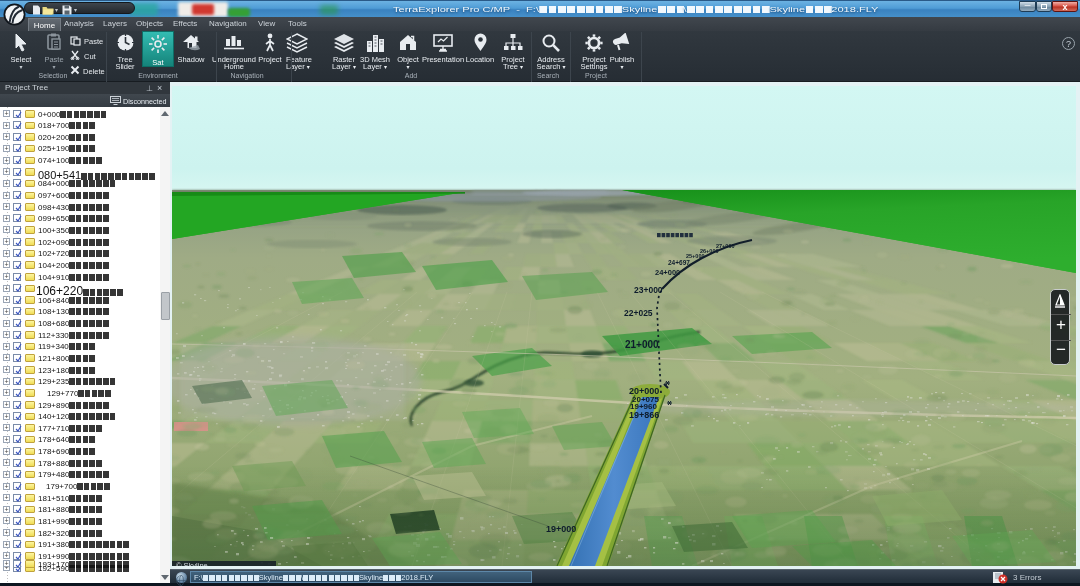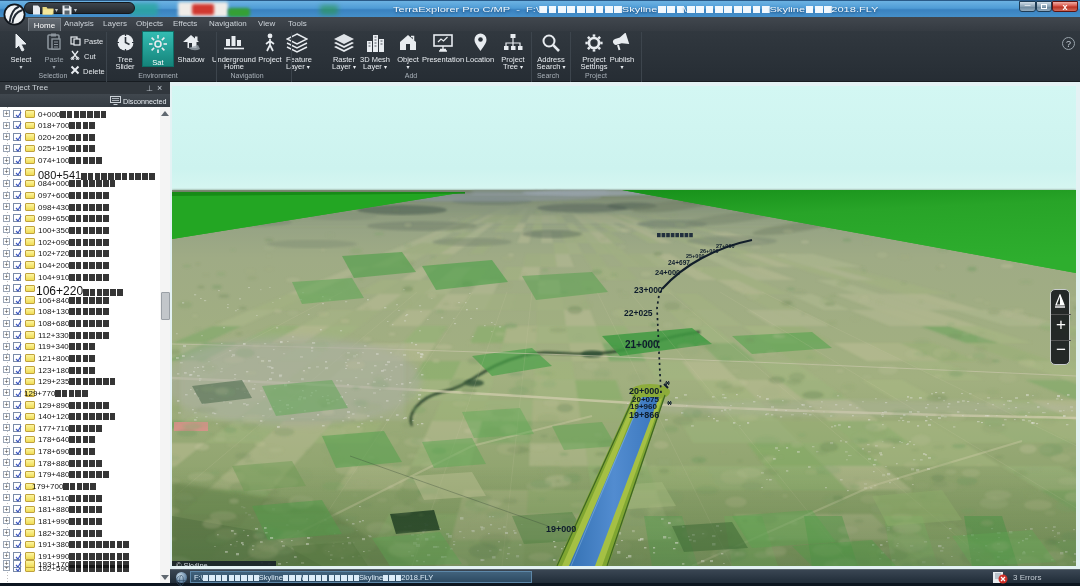--- a/index.html
+++ b/index.html
@@ -522,21 +522,21 @@
       <span style="position:absolute;left:25px;top:2px;width:10px;height:7.5px;background:linear-gradient(#fdf6a0,#f0dc55);border:1px solid #c0a23c;border-radius:1px"></span>
       <span style="position:absolute;left:38px;top:1.5px;font-size:8px;color:#111">129+235<i style="display:inline-block;vertical-align:-1px;width:46px;height:7px;background:repeating-linear-gradient(90deg,rgba(18,18,18,0.85) 0 5.6px,rgba(0,0,0,0) 5.6px 6.8px)"></i></span>
     </div>
     <div style="position:absolute;left:0;top:280.4px;width:160px;height:11.6px;white-space:nowrap">
       <span style="position:absolute;left:3px;top:2px;width:7px;height:7px;border:1px solid #9aa5b5;background:#fff;font-size:7px;line-height:6px;text-align:center;color:#444">+</span>
       <span style="position:absolute;left:13px;top:1.5px;width:8px;height:8px;border:1px solid #7a8ba8;background:#fff"></span>
       <svg style="position:absolute;left:14.5px;top:2.5px" width="7" height="7" viewBox="0 0 7 7">
         <path d="M 1,4 L 3,6 L 6,1" stroke="#3a55c0" stroke-width="1.1" fill="none"></path>
       </svg>
       <span style="position:absolute;left:25px;top:2px;width:10px;height:7.5px;background:linear-gradient(#fdf6a0,#f0dc55);border:1px solid #c0a23c;border-radius:1px"></span>
-      <span style="position:absolute;left:24px;top:1.5px;font-size:8px;color:#111">129+770<i style="display:inline-block;vertical-align:-1px;width:33px;height:7px;background:repeating-linear-gradient(90deg,rgba(18,18,18,0.85) 0 5.6px,rgba(0,0,0,0) 5.6px 6.8px)"></i></span>
+      <span style="position:absolute;left:47px;top:1.5px;font-size:8px;color:#111">129+770<i style="display:inline-block;vertical-align:-1px;width:33px;height:7px;background:repeating-linear-gradient(90deg,rgba(18,18,18,0.85) 0 5.6px,rgba(0,0,0,0) 5.6px 6.8px)"></i></span>
     </div>
     <div style="position:absolute;left:0;top:292.0px;width:160px;height:11.6px;white-space:nowrap">
       <span style="position:absolute;left:3px;top:2px;width:7px;height:7px;border:1px solid #9aa5b5;background:#fff;font-size:7px;line-height:6px;text-align:center;color:#444">+</span>
       <span style="position:absolute;left:13px;top:1.5px;width:8px;height:8px;border:1px solid #7a8ba8;background:#fff"></span>
       <svg style="position:absolute;left:14.5px;top:2.5px" width="7" height="7" viewBox="0 0 7 7">
         <path d="M 1,4 L 3,6 L 6,1" stroke="#3a55c0" stroke-width="1.1" fill="none"></path>
       </svg>
       <span style="position:absolute;left:25px;top:2px;width:10px;height:7.5px;background:linear-gradient(#fdf6a0,#f0dc55);border:1px solid #c0a23c;border-radius:1px"></span>
       <span style="position:absolute;left:38px;top:1.5px;font-size:8px;color:#111">129+890<i style="display:inline-block;vertical-align:-1px;width:40px;height:7px;background:repeating-linear-gradient(90deg,rgba(18,18,18,0.85) 0 5.6px,rgba(0,0,0,0) 5.6px 6.8px)"></i></span>
     </div>
@@ -594,21 +594,21 @@
       <span style="position:absolute;left:25px;top:2px;width:10px;height:7.5px;background:linear-gradient(#fdf6a0,#f0dc55);border:1px solid #c0a23c;border-radius:1px"></span>
       <span style="position:absolute;left:38px;top:1.5px;font-size:8px;color:#111">179+480<i style="display:inline-block;vertical-align:-1px;width:40px;height:7px;background:repeating-linear-gradient(90deg,rgba(18,18,18,0.85) 0 5.6px,rgba(0,0,0,0) 5.6px 6.8px)"></i></span>
     </div>
     <div style="position:absolute;left:0;top:373.5px;width:160px;height:11.6px;white-space:nowrap">
       <span style="position:absolute;left:3px;top:2px;width:7px;height:7px;border:1px solid #9aa5b5;background:#fff;font-size:7px;line-height:6px;text-align:center;color:#444">+</span>
       <span style="position:absolute;left:13px;top:1.5px;width:8px;height:8px;border:1px solid #7a8ba8;background:#fff"></span>
       <svg style="position:absolute;left:14.5px;top:2.5px" width="7" height="7" viewBox="0 0 7 7">
         <path d="M 1,4 L 3,6 L 6,1" stroke="#3a55c0" stroke-width="1.1" fill="none"></path>
       </svg>
       <span style="position:absolute;left:25px;top:2px;width:10px;height:7.5px;background:linear-gradient(#fdf6a0,#f0dc55);border:1px solid #c0a23c;border-radius:1px"></span>
-      <span style="position:absolute;left:32px;top:1.5px;font-size:8px;color:#111">179+700<i style="display:inline-block;vertical-align:-1px;width:33px;height:7px;background:repeating-linear-gradient(90deg,rgba(18,18,18,0.85) 0 5.6px,rgba(0,0,0,0) 5.6px 6.8px)"></i></span>
+      <span style="position:absolute;left:46px;top:1.5px;font-size:8px;color:#111">179+700<i style="display:inline-block;vertical-align:-1px;width:33px;height:7px;background:repeating-linear-gradient(90deg,rgba(18,18,18,0.85) 0 5.6px,rgba(0,0,0,0) 5.6px 6.8px)"></i></span>
     </div>
     <div style="position:absolute;left:0;top:385.1px;width:160px;height:11.6px;white-space:nowrap">
       <span style="position:absolute;left:3px;top:2px;width:7px;height:7px;border:1px solid #9aa5b5;background:#fff;font-size:7px;line-height:6px;text-align:center;color:#444">+</span>
       <span style="position:absolute;left:13px;top:1.5px;width:8px;height:8px;border:1px solid #7a8ba8;background:#fff"></span>
       <svg style="position:absolute;left:14.5px;top:2.5px" width="7" height="7" viewBox="0 0 7 7">
         <path d="M 1,4 L 3,6 L 6,1" stroke="#3a55c0" stroke-width="1.1" fill="none"></path>
       </svg>
       <span style="position:absolute;left:25px;top:2px;width:10px;height:7.5px;background:linear-gradient(#fdf6a0,#f0dc55);border:1px solid #c0a23c;border-radius:1px"></span>
       <span style="position:absolute;left:38px;top:1.5px;font-size:8px;color:#111">181+510<i style="display:inline-block;vertical-align:-1px;width:33px;height:7px;background:repeating-linear-gradient(90deg,rgba(18,18,18,0.85) 0 5.6px,rgba(0,0,0,0) 5.6px 6.8px)"></i></span>
     </div>

